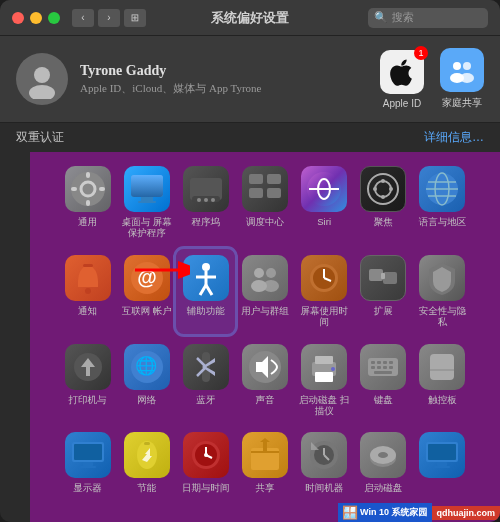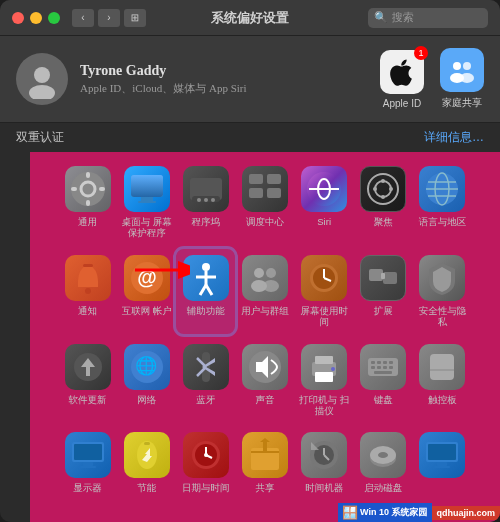--- a/index.html
+++ b/index.html
@@ -227,21 +227,21 @@
 
     .double-auth-link {
       color: #5aabff;
       font-size: 12px;
       cursor: pointer;
     }
 
     
     .main-content {
       flex: 1;
-      background: #be185d;
+      background: #701a75;
       padding: 8px 28px;
       overflow-y: auto;
       margin-left: 30px;
     }
 
     .icons-grid {
       display: grid;
       grid-template-columns: repeat(7, 1fr);
       gap: 4px 0;
     }
@@ -376,21 +376,21 @@
 
   <div class="profile-bar">
     <div class="avatar">
       <svg viewBox="0 0 40 40" fill="none">
         <circle cx="20" cy="16" r="8" fill="#bbb"></circle>
         <ellipse cx="20" cy="34" rx="13" ry="8" fill="#bbb"></ellipse>
       </svg>
     </div>
     <div class="profile-info">
       <div class="profile-name">Tyrone Gaddy</div>
-      <div class="profile-sub">Apple ID、iCloud、媒体与 App Siri</div>
+      <div class="profile-sub">Apple ID、iCloud、媒体与 App Tyrone</div>
     </div>
     <div class="profile-icons">
 
       <div class="profile-icon-item">
         <div class="profile-icon-img apple-icon-bg" style="border-radius:10px;">
           <svg width="32" height="32" viewBox="0 0 32 32">
             <path d="M22.5 17.2c0-3.4 2.8-5 2.9-5.1-1.6-2.3-4-2.6-4.9-2.7-2.1-.2-4 1.2-5.1 1.2-1.1 0-2.7-1.2-4.5-1.1-2.3.1-4.4 1.3-5.6 3.4-2.4 4.1-.6 10.2 1.7 13.5 1.1 1.6 2.5 3.4 4.2 3.4 1.7-.1 2.3-1.1 4.4-1.1 2 0 2.6 1.1 4.4 1 1.8 0 3-1.6 4.1-3.3 1.3-1.9 1.8-3.7 1.9-3.8-.1 0-3.5-1.3-3.5-5.4z" fill="#111"></path>
             <path d="M19.2 7.7c.9-1.1 1.6-2.7 1.4-4.2-1.3.1-3 .9-3.9 2-.9 1-1.6 2.6-1.4 4.1 1.5.1 3-.7 3.9-1.9z" fill="#111"></path>
           </svg>
         </div>
@@ -588,21 +588,21 @@
           </div>
           <div class="icon-label">安全性与隐私</div>
         </div>
         <div class="icon-item">
           <div class="icon-img icon-update">
             <svg width="38" height="38" viewBox="0 0 38 38">
               <circle cx="19" cy="19" r="14" fill="#555"></circle>
               <path d="M12 19 L19 10 L26 19 L21 19 L21 28 L17 28 L17 19 Z" fill="#aaa"></path>
             </svg>
           </div>
-          <div class="icon-label">软件更新</div>
+          <div class="icon-label">打印机与</div>
         </div>
         <div class="icon-item">
           <div class="icon-img icon-network">
             <svg width="38" height="38" viewBox="0 0 38 38">
               <circle cx="19" cy="19" r="16" fill="#4080d0"></circle>
               <text x="19" y="24" text-anchor="middle" font-size="18" fill="white">🌐</text>
             </svg>
           </div>
           <div class="icon-label">网络</div>
         </div>
@@ -629,21 +629,21 @@
         </div>
         <div class="icon-item">
           <div class="icon-img icon-printer">
             <svg width="38" height="38" viewBox="0 0 38 38">
               <rect x="7" y="14" width="24" height="14" rx="2" fill="#999"></rect>
               <rect x="10" y="8" width="18" height="8" rx="1" fill="#bbb"></rect>
               <rect x="10" y="24" width="18" height="10" rx="1" fill="white"></rect>
               <circle cx="28" cy="21" r="2" fill="#66c"></circle>
             </svg>
           </div>
-          <div class="icon-label">打印机与
+          <div class="icon-label">启动磁盘
 扫描仪</div>
         </div>
         <div class="icon-item">
           <div class="icon-img icon-keyboard">
             <svg width="38" height="38" viewBox="0 0 38 38">
               <rect x="4" y="10" width="30" height="18" rx="3" fill="#999"></rect>
               <rect x="7" y="13" width="4" height="3" rx="1" fill="#777"></rect>
               <rect x="13" y="13" width="4" height="3" rx="1" fill="#777"></rect>
               <rect x="19" y="13" width="4" height="3" rx="1" fill="#777"></rect>
               <rect x="25" y="13" width="4" height="3" rx="1" fill="#777"></rect>

